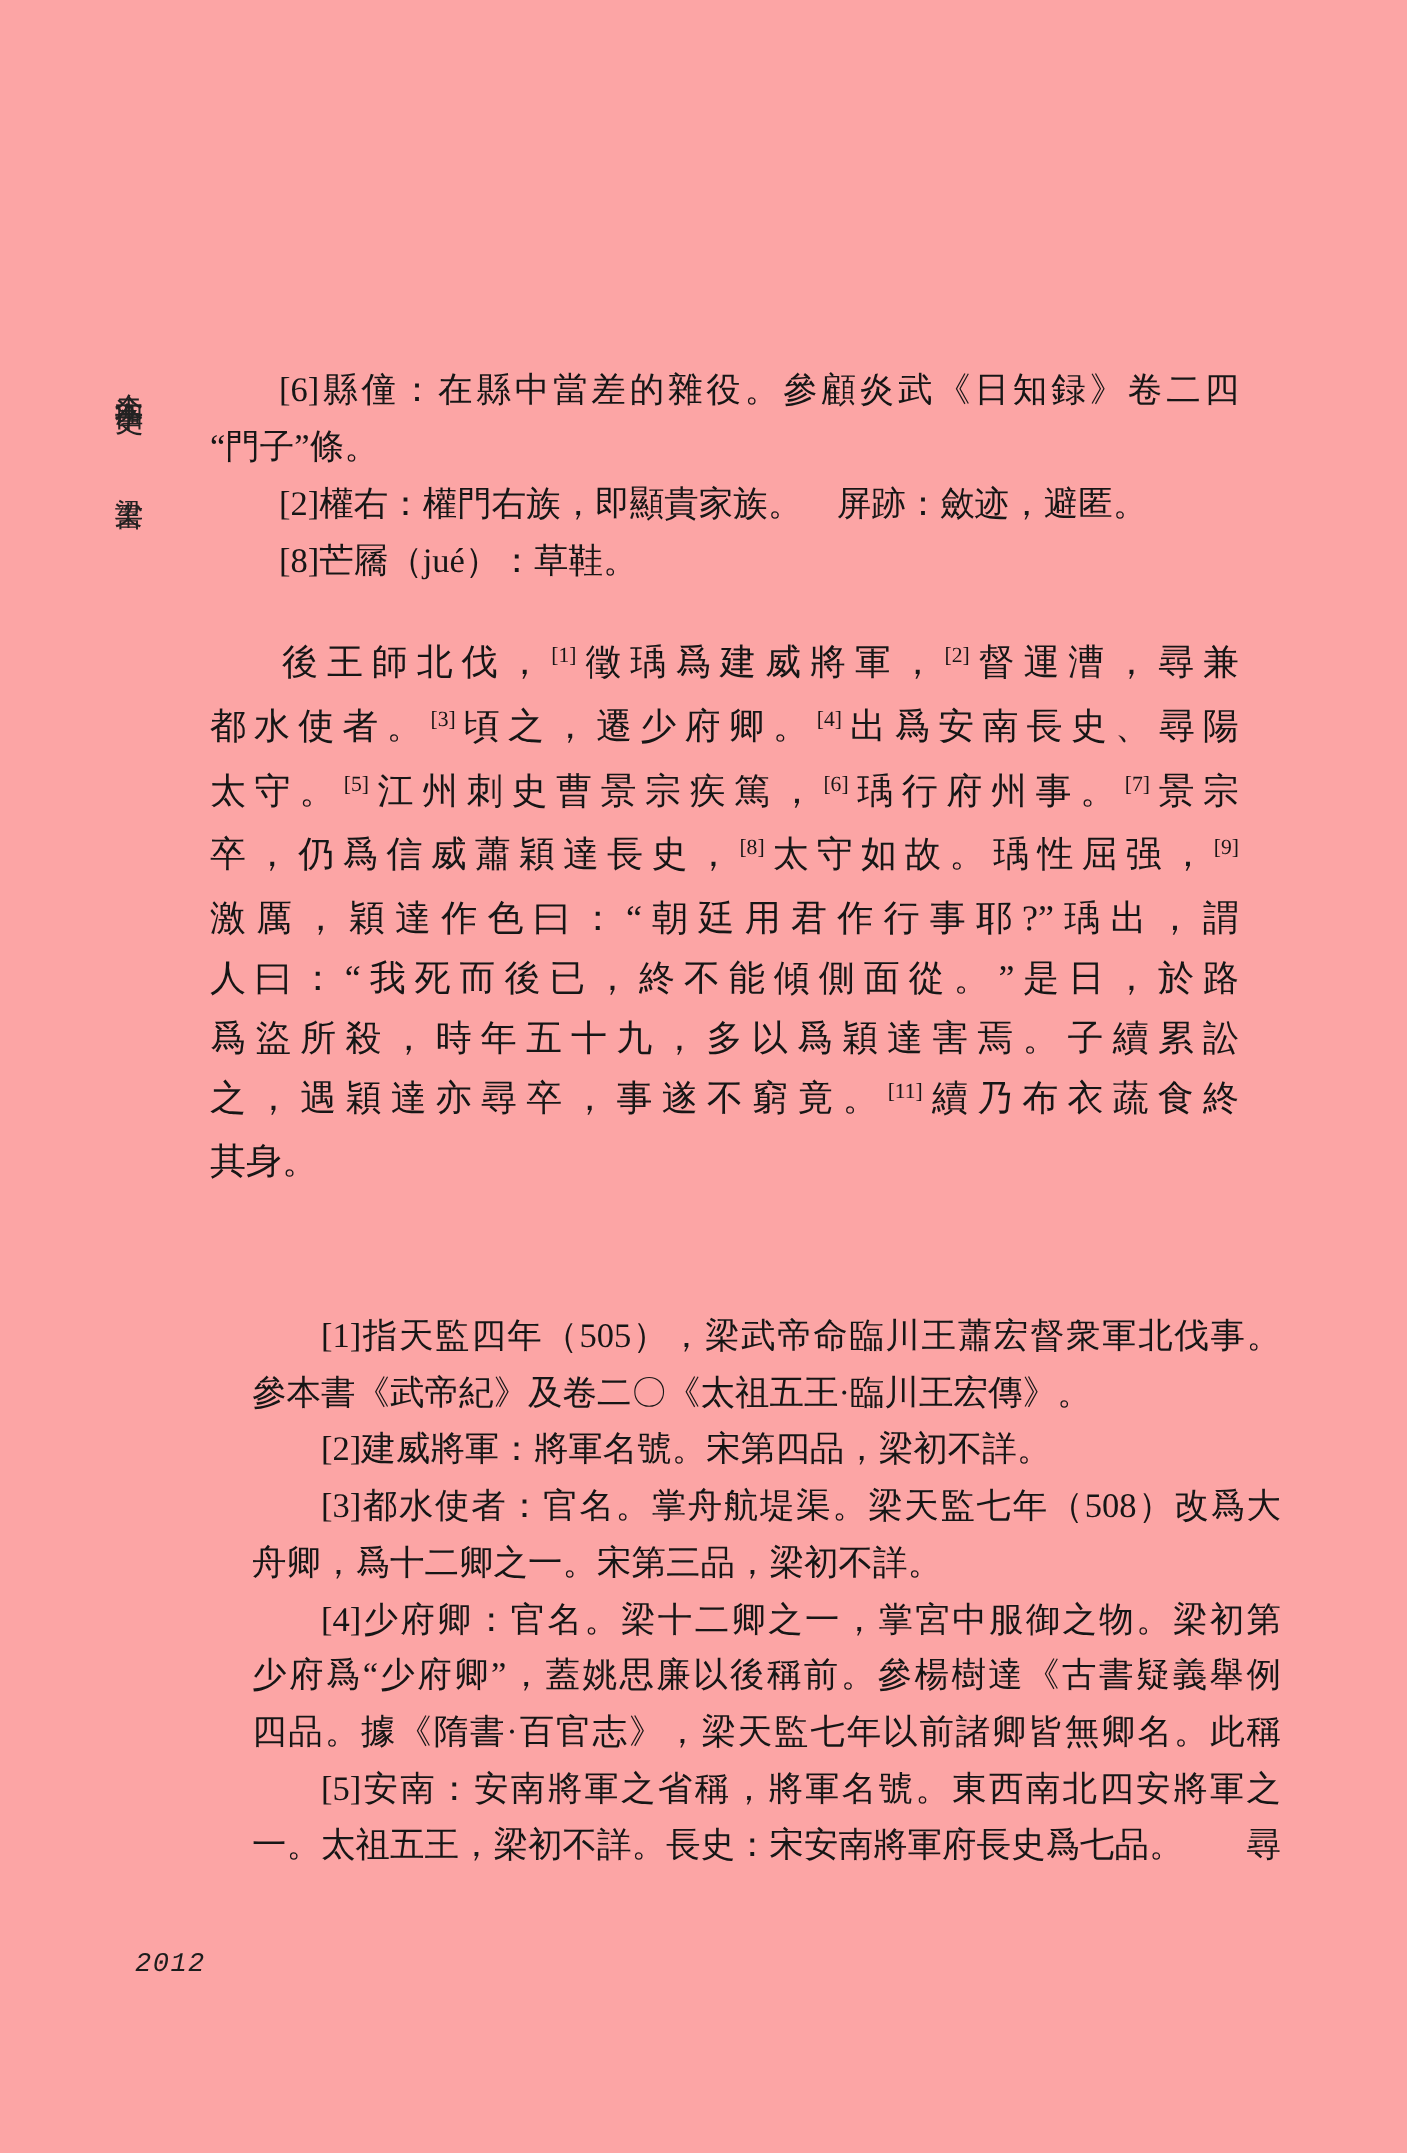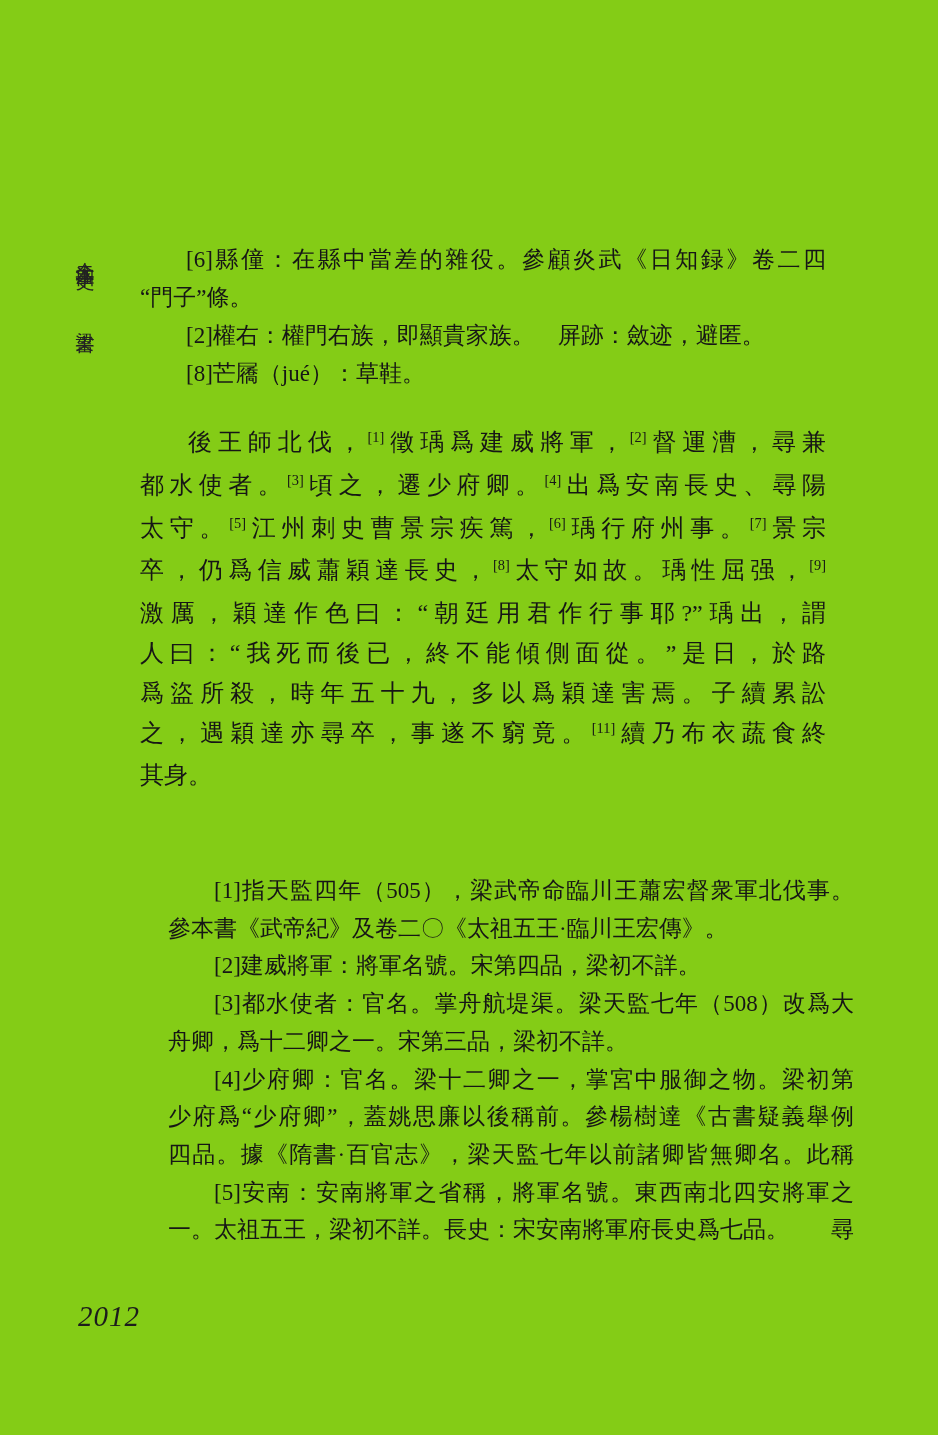--- a/index.html
+++ b/index.html
@@ -1,17 +1,17 @@
 <!DOCTYPE html>
 <html><head>
 <meta charset="utf-8">
 <style>
   html,body{margin:0;padding:0;background:#ffffff;}
   .page{
-    position:relative;width:938px;height:1435px;background:#84cc16;
+    position:relative;width:938px;height:1435px;background:#fca5a5;
     font-family:"Liberation Serif","DejaVu Serif",serif;color:#161616;
     overflow:hidden;
   }
   
   .spine{
     position:absolute;left:72px;top:247px;
     writing-mode:vertical-rl;text-orientation:upright;
     font-size:19px;color:#222;
   }
   .spine .series{letter-spacing:1.5px;}
@@ -21,23 +21,23 @@
   .main-text{position:absolute;left:140px;top:423px;width:686px;font-size:24px;line-height:39.8px;}
   .footnotes{position:absolute;left:152px;top:872px;width:686px;font-size:23px;line-height:37.7px;margin-left:16px;}
   .line{min-height:1em;}
   .ind{text-indent:2em;}
   .just{text-align:justify;text-align-last:justify;}
   .sup{font-size:0.6em;position:relative;top:-0.55em;letter-spacing:0;}
   .tailrow{display:flex;justify-content:space-between;}
   .tailrow .seg-body{flex:0 0 auto;}
   .tailrow .tail{flex:0 0 auto;}
   .pageno{
-    position:absolute;left:78px;top:1300px;
-    font-family:Liberation Serif, serif;
-    font-style:italic;font-size:29px;letter-spacing:1px;color:#1c1c1c;
+    position:absolute;left:90px;top:1300px;
+    font-family:Liberation Mono, monospace;
+    font-style:italic;font-size:18px;letter-spacing:1px;color:#1c1c1c;
   }
 </style>
 </head>
 <body>
 
 <div class="page">
 
   <div class="spine">
     <span class="series">今注本二十四史</span>
     <span class="book">梁書</span>

